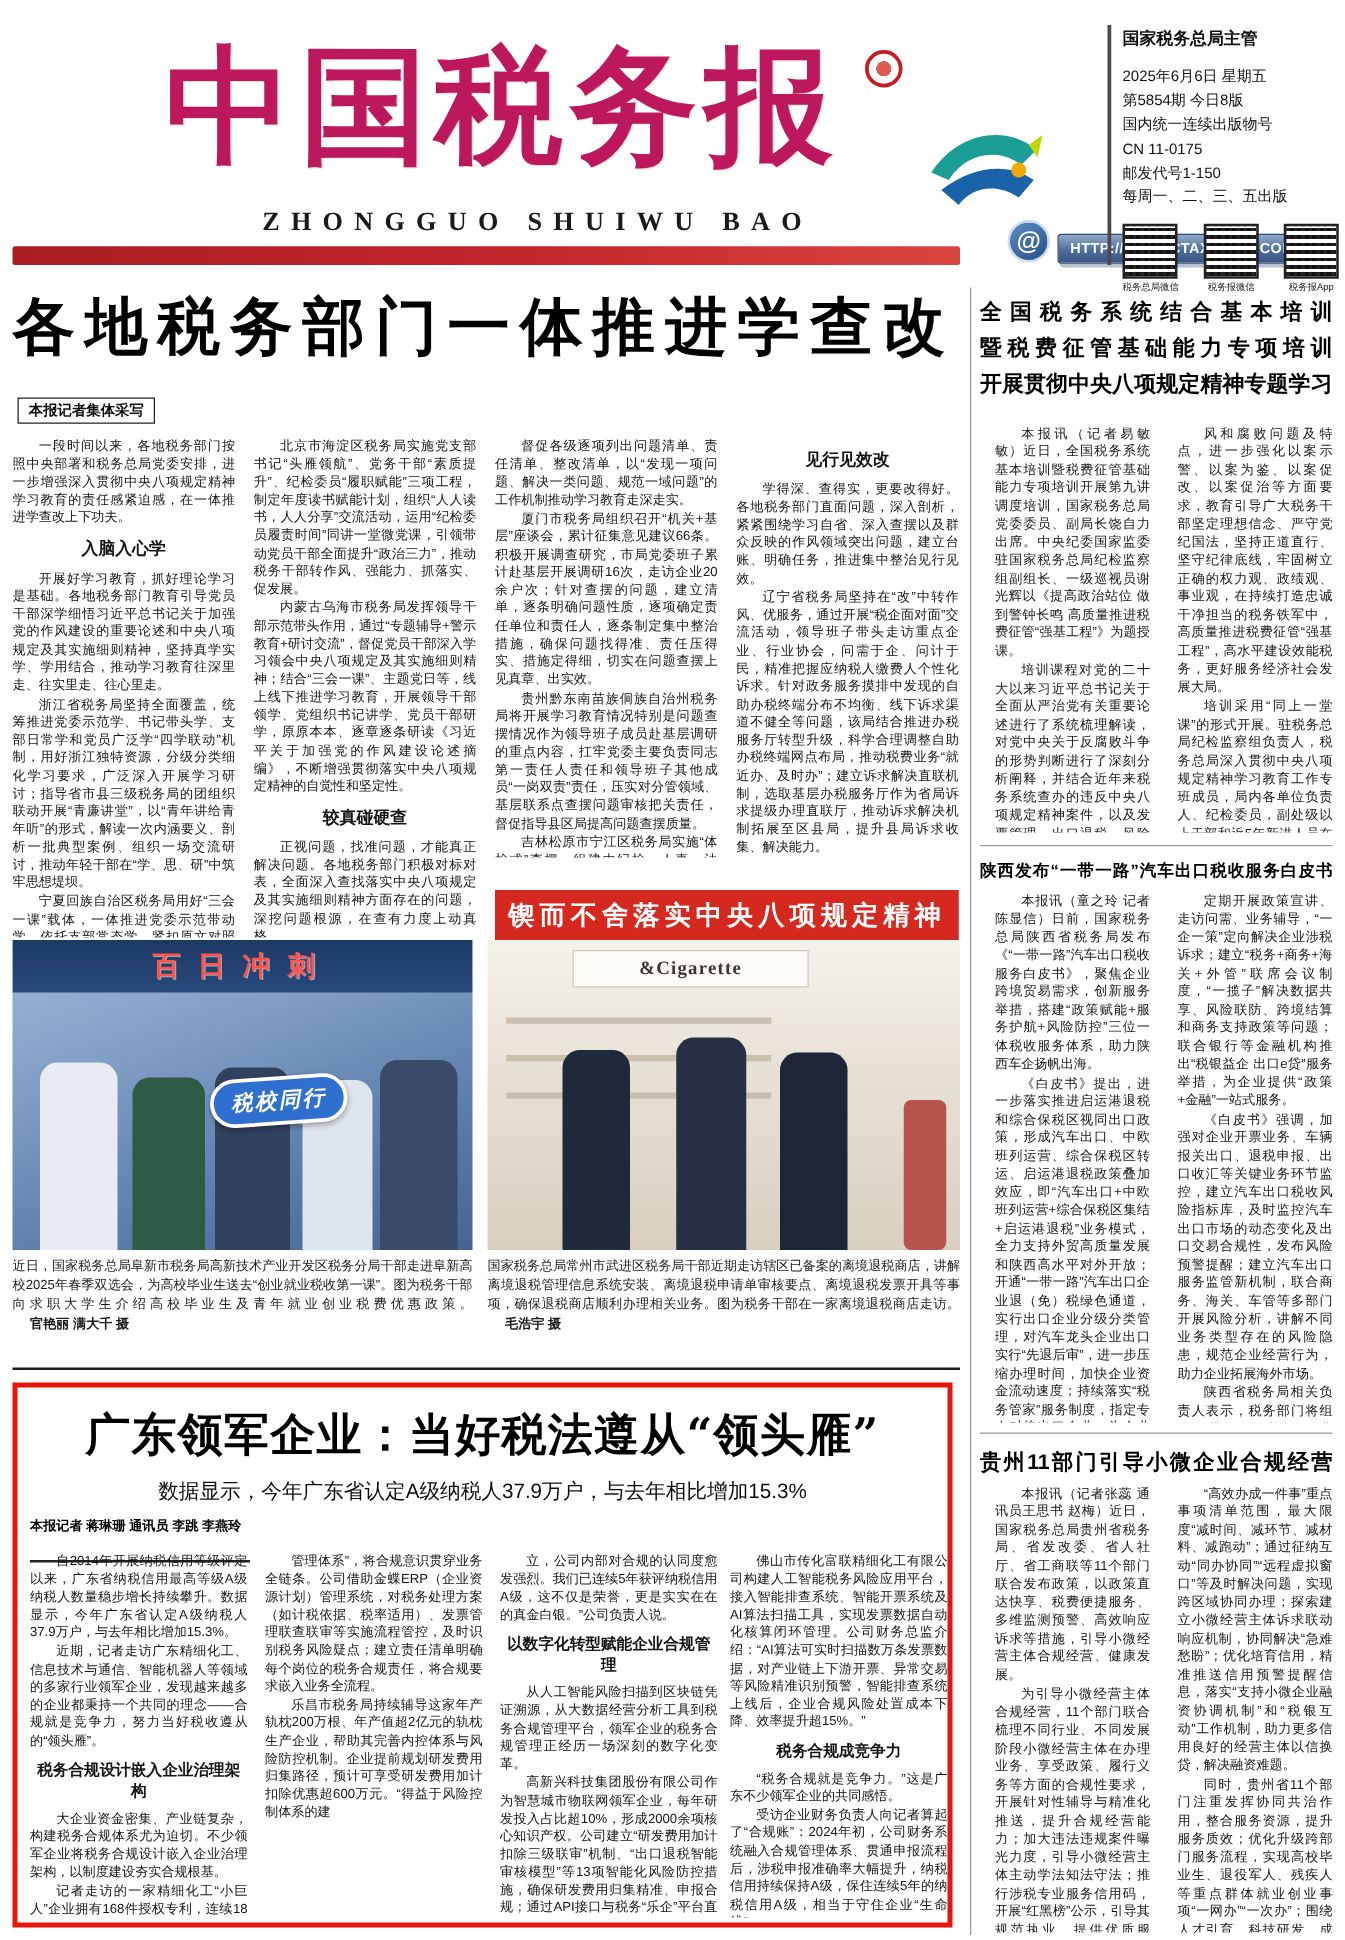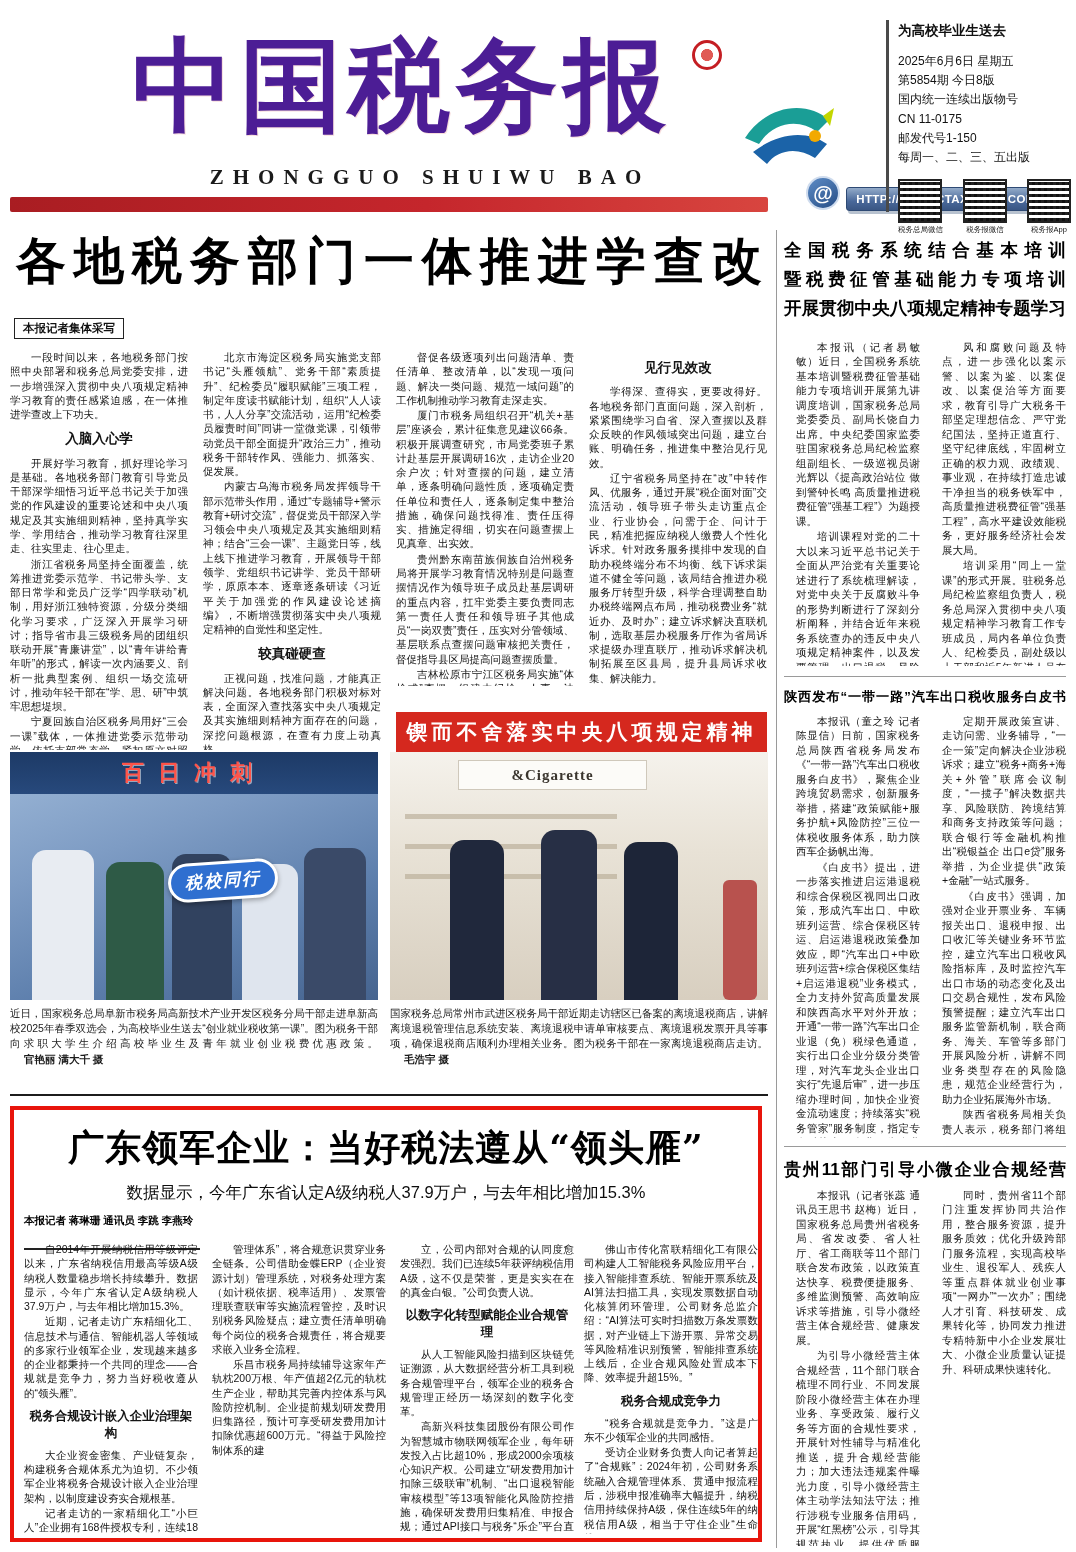--- a/index.html
+++ b/index.html
@@ -2,21 +2,21 @@
 <html><head>
 <meta charset="utf-8">
 <style>
   * { margin:0; padding:0; box-sizing:border-box; }
   body { background:#e9e9e9; font-family:"Liberation Sans", sans-serif; }
   .page { position:relative; width:1076px; height:1552px; background:#fff; margin:0 auto; overflow:hidden; }
 
   
   .masthead-title { position:absolute; left:132px; top:22px; width:576px; height:138px;
     font-family:"DejaVu Serif", serif; font-weight:900; font-size:102px; line-height:1.25;
-    color:#4c1d95; letter-spacing:6px; white-space:nowrap; text-shadow:1px 1px 0 #d9534f33; }
+    color:#be185d; letter-spacing:6px; white-space:nowrap; text-shadow:1px 1px 0 #d9534f33; }
   .masthead-seal { position:absolute; left:692px; top:40px; width:30px; height:30px; border-radius:50%;
     border:3px solid #c41e23; background:radial-gradient(circle at 50% 50%, #e05a55 0 35%, #fff 36%); }
   .masthead-pinyin { position:absolute; left:150px; top:165px; width:560px; text-align:center;
     font-family:"Liberation Serif", serif; font-weight:bold; font-size:21px; letter-spacing:9px; color:#1a1a1a; white-space:nowrap; }
   .logo-swirl { position:absolute; left:737px; top:86px; width:100px; height:96px; }
   .at-icon { position:absolute; left:806px; top:176px; width:34px; height:34px; border-radius:50%;
     background:linear-gradient(145deg,#5d8cc6,#274e86); color:#fff; font-weight:bold; font-size:20px;
     display:flex; align-items:center; justify-content:center; border:2px solid #cfdcee; z-index:3; }
   .red-bar { position:absolute; left:10px; top:197px; width:758px; height:15px;
     background:linear-gradient(90deg,#a91d22,#c5262c 55%,#d8453f); border-radius:2px; }
@@ -33,21 +33,21 @@
   .qr-box { width:44px; height:44px; border:2px solid #222;
     background:repeating-linear-gradient(0deg,#111 0 3px,#fff 3px 6px),repeating-linear-gradient(90deg,#111 0 3px,#fff0 3px 6px); background-blend-mode:screen; }
   .qr-label { font-size:7.5px; margin-top:2px; white-space:nowrap; }
 
   
   .v-rule { position:absolute; left:776px; top:230px; width:1px; height:1318px; background:#9a9a9a; }
   .h-rule-main { position:absolute; left:10px; top:1094px; width:758px; height:2px; background:#1c1c1c; }
   .side-rule { position:absolute; left:784px; width:282px; height:1px; background:#9a9a9a; }
 
   
-  .lead-headline { position:absolute; left:10px; top:228px; width:760px; text-align:right;
+  .lead-headline { position:absolute; left:10px; top:228px; width:760px; text-align:left;
     font-size:50px; font-weight:900; letter-spacing:8px; color:#000; font-family:"DejaVu Sans", sans-serif; white-space:nowrap; }
   .lead-byline { position:absolute; left:14px; top:318px; border:1px solid #222; padding:2px 8px;
     font-size:11.5px; font-weight:bold; color:#111; }
   .news-col { position:absolute; overflow:hidden; font-size:10.5px; line-height:1.36; color:#141414; text-align:justify; }
   .news-col .para { text-indent:2em; margin-bottom:1px; }
   .news-col .col-subhead { text-align:center; font-weight:bold; font-size:13.5px; margin:9px 0 7px; text-indent:0; }
   #lead-col1 { left:10px;  top:350px; width:178px; height:400px; }
   #lead-col2 { left:203px; top:350px; width:178px; height:400px; }
   #lead-col3 { left:396px; top:350px; width:178px; height:336px; }
   #lead-col4 { left:589px; top:350px; width:178px; height:336px; }
@@ -122,21 +122,21 @@
     <path d="M86 30 L 97 22 L 93 40 Z" fill="#c3d600"></path>
     <circle cx="78" cy="50" r="6" fill="#f2a900"></circle>
   </svg>
   <div class="at-icon">@</div>
 
   <div class="red-bar"></div>
   <div class="url-bar">HTTP://WWW.CTAXNEWS.COM.CN</div>
 
   <div class="info-divider"></div>
   <div class="info-block">
-    <div class="info-supervisor">为高校毕业生送去</div>
+    <div class="info-supervisor">国家税务总局主管</div>
     <div class="info-line">2025年6月6日 星期五</div>
     <div class="info-line">第5854期 今日8版</div>
     <div class="info-line">国内统一连续出版物号</div>
     <div class="info-line">CN 11-0175</div>
     <div class="info-line">邮发代号1-150</div>
     <div class="info-line">每周一、二、三、五出版</div>
     <div class="qr-row">
       <div class="qr-item">
           <div class="qr-box"></div>
         <div class="qr-label">税务总局微信</div>
@@ -272,16 +272,17 @@
     </div>
   <div class="side-rule" style="top:1146px;"></div>
 
   <div class="side-headline-3">贵州11部门引导小微企业合规经营</div>
   <div id="a3-colA" class="side-col">
       <div class="para">本报讯（记者张蕊 通讯员王思书 赵梅）近日，国家税务总局贵州省税务局、省发改委、省人社厅、省工商联等11个部门联合发布政策，以政策直达快享、税费便捷服务、多维监测预警、高效响应诉求等措施，引导小微经营主体合规经营、健康发展。</div>
       <div class="para">为引导小微经营主体合规经营，11个部门联合梳理不同行业、不同发展阶段小微经营主体在办理业务、享受政策、履行义务等方面的合规性要求，开展针对性辅导与精准化推送，提升合规经营能力；加大违法违规案件曝光力度，引导小微经营主体主动学法知法守法；推行涉税专业服务信用码，开展“红黑榜”公示，引导其规范执业、提供优质服务，带动小微经营主体合规经营。</div>
       <div class="para">在优化服务举措方面，11个部门围绕“个转企”“个人创业”“新车上牌”、数据填报、参保缴费等跨部门事项，按照</div>
     </div>
   <div id="a3-colB" class="side-col">
+      <div class="para">“高效办成一件事”重点事项清单范围，最大限度“减时间、减环节、减材料、减跑动”；通过征纳互动“同办协同”“远程虚拟窗口”等及时解决问题，实现跨区域协同办理；探索建立小微经营主体诉求联动响应机制，协同解决“急难愁盼”；优化培育信用，精准推送信用预警提醒信息，落实“支持小微企业融资协调机制”和“税银互动”工作机制，助力更多信用良好的经营主体以信换贷，解决融资难题。</div>
       <div class="para">同时，贵州省11个部门注重发挥协同共治作用，整合服务资源，提升服务质效；优化升级跨部门服务流程，实现高校毕业生、退役军人、残疾人等重点群体就业创业事项“一网办”“一次办”；围绕人才引育、科技研发、成果转化等，协同发力推进专精特新中小企业发展壮大、小微企业质量认证提升、科研成果快速转化。</div>
     </div>
 
 </div>
 
 </body></html>

